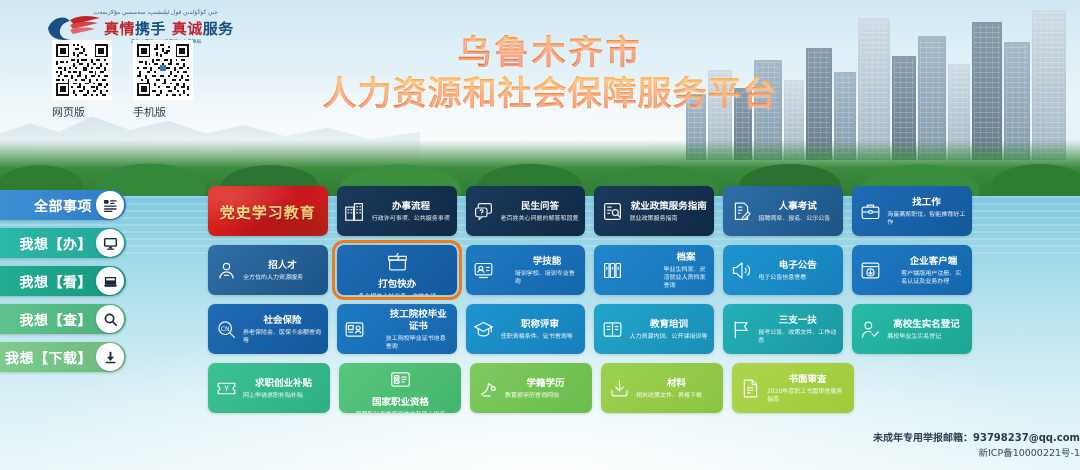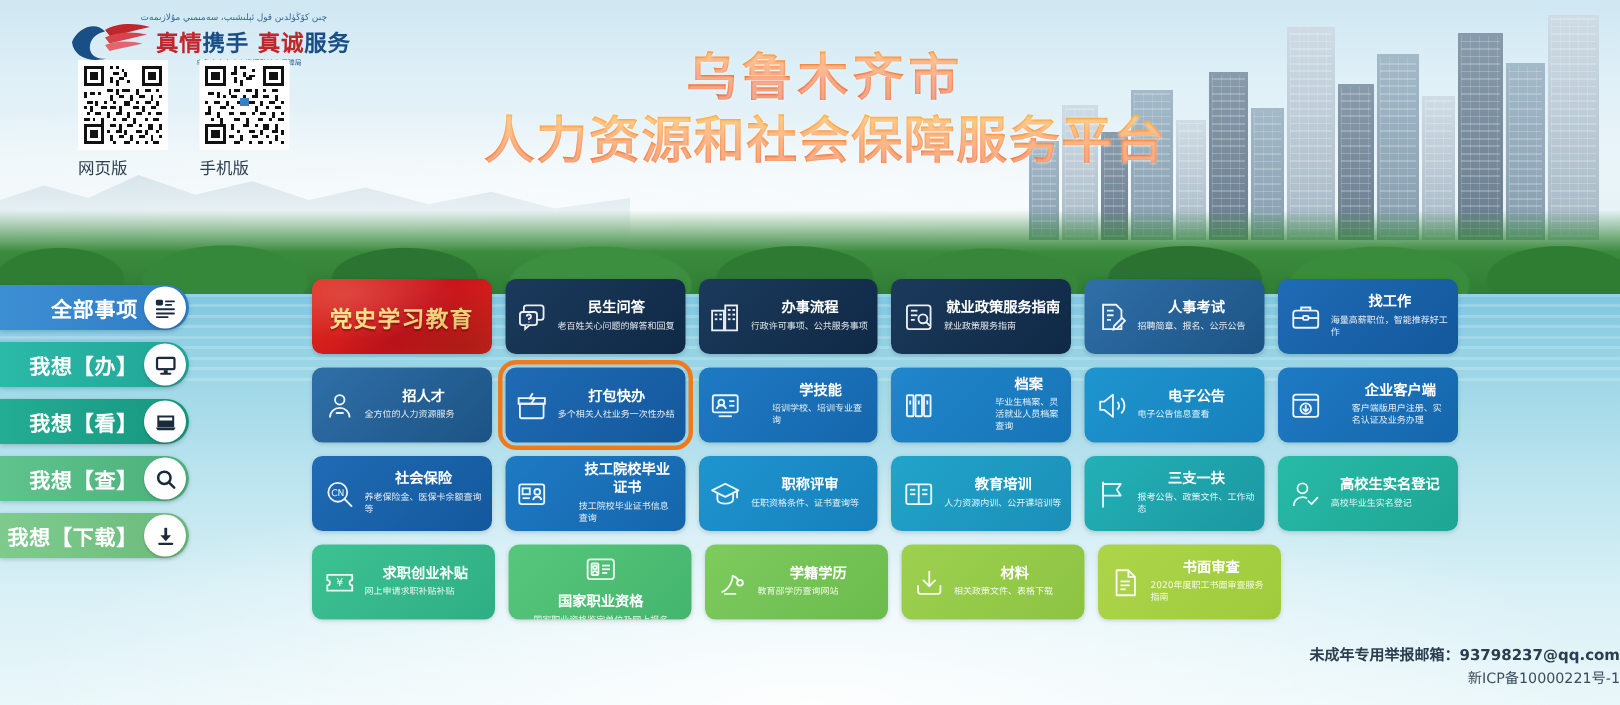--- a/index.html
+++ b/index.html
@@ -100,21 +100,21 @@
   .title-block { position: absolute; left: 290px; top: 32px; width: 520px; text-align: center; }
   .title-1 {
     font-size: 34px; font-weight: 700; line-height: 40px; letter-spacing: 3px;
     font-family: "DejaVu Sans", sans-serif;
     background: linear-gradient(180deg, #ff8c18 0%, #f45c11 45%, #e03a0c 100%);
     -webkit-background-clip: text; background-clip: text; color: transparent;
     text-shadow: 0 1px 2px rgba(255,255,255,.55);
   }
   .title-2 {
     font-size: 34px; font-weight: 700; line-height: 44px; letter-spacing: 1px;
-    font-family: Liberation Sans, sans-serif;
+    font-family: Liberation Serif, serif;
     background: linear-gradient(180deg, #ffb020 0%, #f9771a 45%, #ec4a0d 100%);
     -webkit-background-clip: text; background-clip: text; color: transparent;
     text-shadow: 0 1px 2px rgba(255,255,255,.5);
   }
 
   
   .sidebar { position: absolute; left: 0; top: 190px; width: 130px; }
   .side-item {
     position: relative; height: 30px; margin-bottom: 8px; width: 126px;
     border-radius: 0 16px 16px 0;
@@ -163,21 +163,21 @@
     font-size: 15px; font-weight: 700; color: #ffe082; letter-spacing: 1px;
     font-family: "DejaVu Serif", "Liberation Serif", serif;
     text-shadow: 0 1px 1px rgba(120,0,0,.6);
   }
   .banner-wave {
     position:absolute; inset:0;
     background: radial-gradient(ellipse at 20% 20%, rgba(255,255,255,.16), rgba(255,255,255,0) 55%),
                 radial-gradient(ellipse at 85% 90%, rgba(0,0,0,.18), rgba(0,0,0,0) 60%);
   }
 
-  .tile.highlighted { outline: 3px solid #f07a1b; outline-offset: 2px; }
+  .tile.highlighted { outline: 3px solid #f07a1b; outline-offset: 2px; flex-direction: column; }
 
   
   .c-navy   { background: linear-gradient(135deg, #1b3a5c, #0f2945); }
   .c-blue1  { background: linear-gradient(135deg, #2f6fa8, #1c5384); }
   .c-blue2  { background: linear-gradient(135deg, #1f6bb5, #13589c); }
   .c-blue3  { background: linear-gradient(135deg, #1e7ac4, #1566ab); gap: 20px; }
   .c-blue4  { background: linear-gradient(135deg, #2186cc, #1674b6); gap: 40px; }
   .c-cyan1  { background: linear-gradient(135deg, #1e95cf, #1680bb); }
   .c-cyan2  { background: linear-gradient(135deg, #22a4c9, #1a8fb8); }
   .c-teal1  { background: linear-gradient(135deg, #23b0b6, #1b98a2); }
@@ -502,36 +502,20 @@
 
     <div class="grid-row">
       <div class="tile banner">
         <div class="banner-wave"></div>
         <div class="banner-text">党史学习教育</div>
       </div>
 
       <div class="tile c-navy">
         <span class="t-icon">
           <svg viewBox="0 0 24 24" fill="none" stroke="#fff" stroke-width="1.4">
-              <rect x="6" y="3" width="15" height="11" rx="2"></rect>
-              <rect x="3" y="8" width="13" height="10" rx="2" fill="#1b3a5c"></rect>
-              <path d="M7 18v3l3.4-3" fill="#1b3a5c"></path>
-              <path d="M8.2 11.4a1.6 1.6 0 1 1 1.7 1.7v1"></path>
-              <circle cx="9.9" cy="15.6" r=".5" fill="#fff" stroke="none"></circle>
-            </svg>
-        </span>
-        <span class="t-text">
-          <span class="t-title" style="display:block">民生问答</span>
-          <span class="t-desc" style="display:block">老百姓关心问题的解答和回复</span>
-        </span>
-      </div>
-
-      <div class="tile c-navy">
-        <span class="t-icon">
-          <svg viewBox="0 0 24 24" fill="none" stroke="#fff" stroke-width="1.4">
               <rect x="2" y="7" width="9" height="15"></rect>
               <rect x="12" y="3" width="9" height="19"></rect>
               <line x1="4" y1="10" x2="6" y2="10"></line>
               <line x1="7.5" y1="10" x2="9.5" y2="10"></line>
               <line x1="4" y1="13.5" x2="6" y2="13.5"></line>
               <line x1="7.5" y1="13.5" x2="9.5" y2="13.5"></line>
               <line x1="14" y1="6.5" x2="16" y2="6.5"></line>
               <line x1="17.5" y1="6.5" x2="19.5" y2="6.5"></line>
               <line x1="14" y1="10" x2="16" y2="10"></line>
               <line x1="17.5" y1="10" x2="19.5" y2="10"></line>
@@ -541,20 +525,36 @@
         </span>
         <span class="t-text">
           <span class="t-title" style="display:block">办事流程</span>
           <span class="t-desc" style="display:block">行政许可事项、公共服务事项</span>
         </span>
       </div>
 
       <div class="tile c-navy">
         <span class="t-icon">
           <svg viewBox="0 0 24 24" fill="none" stroke="#fff" stroke-width="1.4">
+              <rect x="6" y="3" width="15" height="11" rx="2"></rect>
+              <rect x="3" y="8" width="13" height="10" rx="2" fill="#1b3a5c"></rect>
+              <path d="M7 18v3l3.4-3" fill="#1b3a5c"></path>
+              <path d="M8.2 11.4a1.6 1.6 0 1 1 1.7 1.7v1"></path>
+              <circle cx="9.9" cy="15.6" r=".5" fill="#fff" stroke="none"></circle>
+            </svg>
+        </span>
+        <span class="t-text">
+          <span class="t-title" style="display:block">民生问答</span>
+          <span class="t-desc" style="display:block">老百姓关心问题的解答和回复</span>
+        </span>
+      </div>
+
+      <div class="tile c-navy">
+        <span class="t-icon">
+          <svg viewBox="0 0 24 24" fill="none" stroke="#fff" stroke-width="1.4">
               <rect x="3" y="3" width="18" height="18" rx="2"></rect>
               <line x1="6" y1="7" x2="11" y2="7"></line>
               <line x1="6" y1="10.5" x2="11" y2="10.5"></line>
               <line x1="6" y1="14" x2="9" y2="14"></line>
               <circle cx="15.2" cy="13.2" r="3.4"></circle>
               <line x1="17.7" y1="15.7" x2="20" y2="18" stroke-linecap="round"></line>
             </svg>
         </span>
         <span class="t-text">
           <span class="t-title" style="display:block">就业政策服务指南</span>

